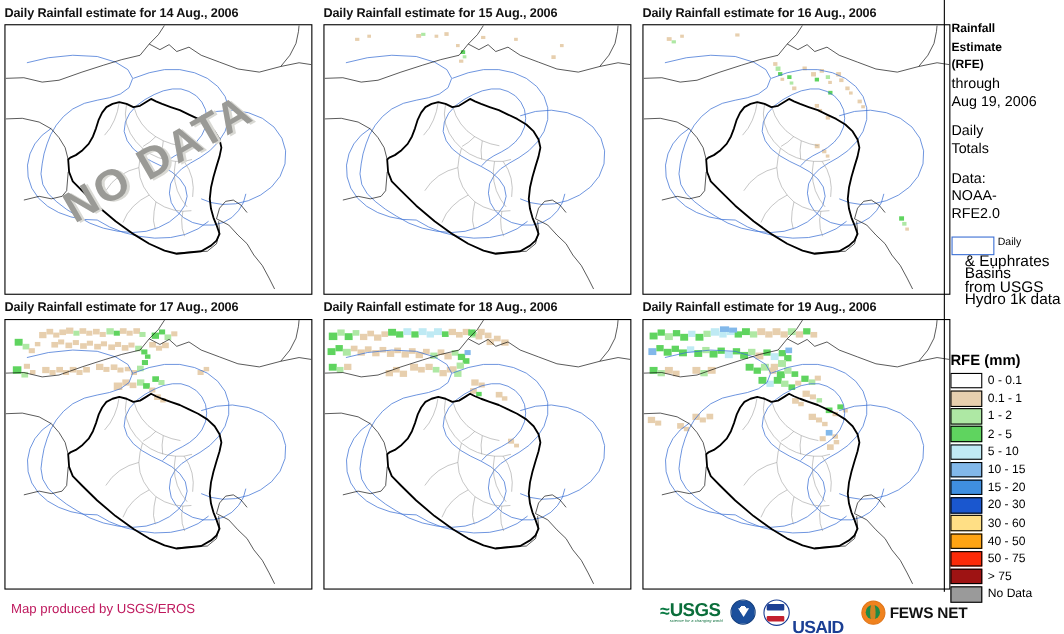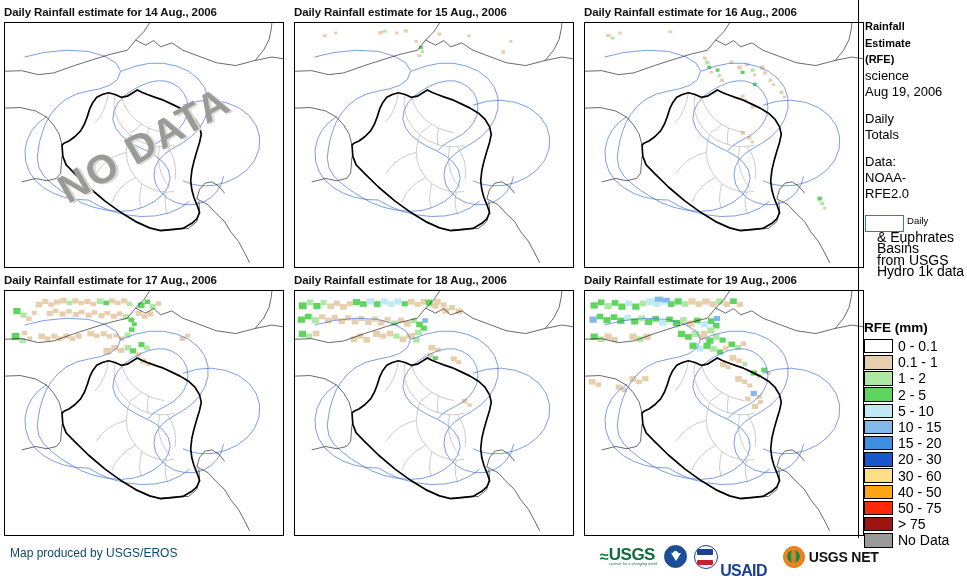--- a/index.html
+++ b/index.html
@@ -44,24 +44,24 @@
   }
   .basin-text{font-size:9.6px;line-height:11.6px;}
   .basin-rest{font-size:14px;line-height:11.6px;margin-top:0px;margin-left:12px;}
   
   #legend{position:absolute;left:864px;top:320px;width:100px;}
   .legend-title{font-size:13.5px;font-weight:bold;margin-bottom:3px;}
   .legend-row{display:flex;align-items:center;height:16.2px;}
   .legend-swatch{
     width:27px;height:12.5px;border:1px solid #000;flex:none;margin-right:5px;
   }
-  .legend-label{font-size:14px;white-space:nowrap;}
+  .legend-label{font-size:11px;white-space:nowrap;}
   
   #footer-credit{
-    position:absolute;left:10px;top:546px;font-size:12px;color:#0c4a6e;
+    position:absolute;left:10px;top:546px;font-size:12px;color:#be185d;
   }
   #logo-bar{
     position:absolute;left:600px;top:541px;height:31px;
     display:flex;align-items:center;gap:7px;
   }
   .logo{display:flex;align-items:center;}
   .usgs-wave{font-size:16px;color:#0a7a43;font-weight:bold;line-height:1;}
   .usgs-text{font-size:17px;font-weight:bold;color:#0b6e3b;letter-spacing:-0.5px;}
   .usgs-tag{font-size:3.6px;color:#0b6e3b;font-style:italic;letter-spacing:0.1px;}
   .noaa-badge{
@@ -661,21 +661,21 @@
           </g>
         </svg>
       </div>
     </div>
   </div>
 
 <div id="side-col">
   <div class="side-title">Rainfall</div>
   <div class="side-title">Estimate</div>
   <div class="side-title">(RFE)</div>
-  <div class="side-sub">science</div>
+  <div class="side-sub">through</div>
   <div class="side-sub">Aug 19, 2006</div>
 
   <div class="side-block">
     <div>Daily</div>
     <div>Totals</div>
   </div>
 
   <div class="side-block">
     <div>Data:</div>
     <div>NOAA-</div>
@@ -765,15 +765,15 @@
   </div>
   <div class="logo">
     <span class="usaid-seal"></span>
     <span style="display:flex;flex-direction:column;line-height:1;margin-left:2px;">
       <span class="usaid-text">USAID</span>
       <span class="usaid-tag">FROM THE AMERICAN PEOPLE</span>
     </span>
   </div>
   <div class="logo">
     <span class="fews-globe"></span>
-    <span class="fews-text" style="margin-left:4px;">USGS NET</span>
+    <span class="fews-text" style="margin-left:4px;">FEWS NET</span>
   </div>
 </div>
 
 </body></html>

